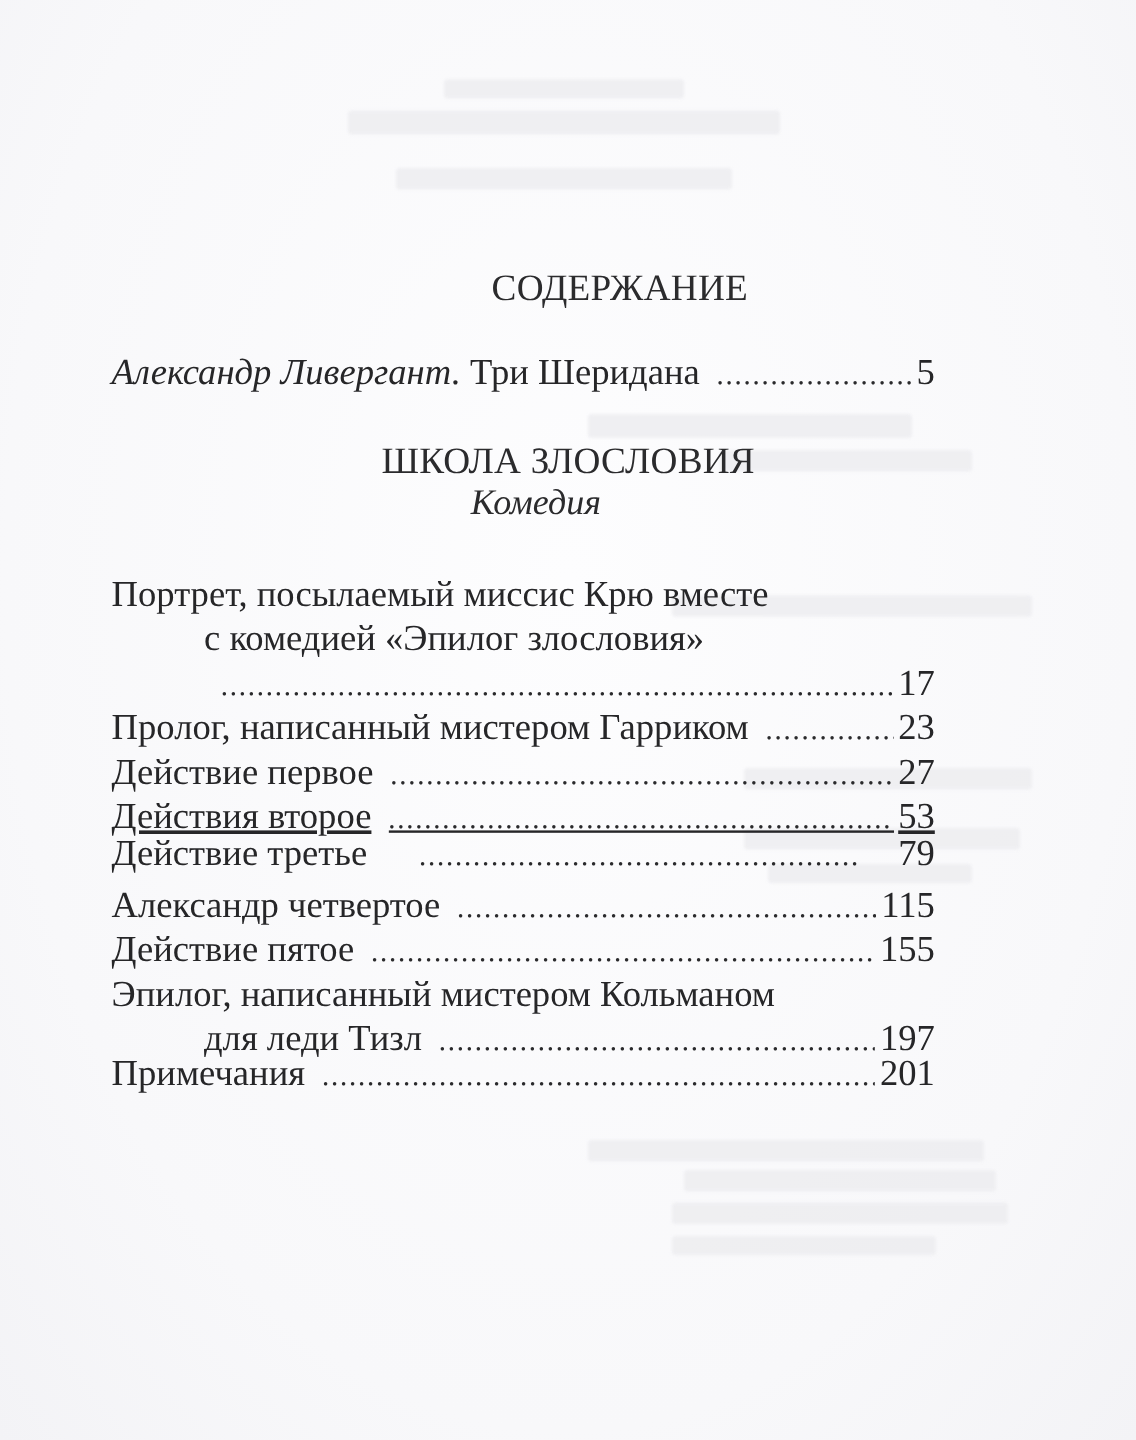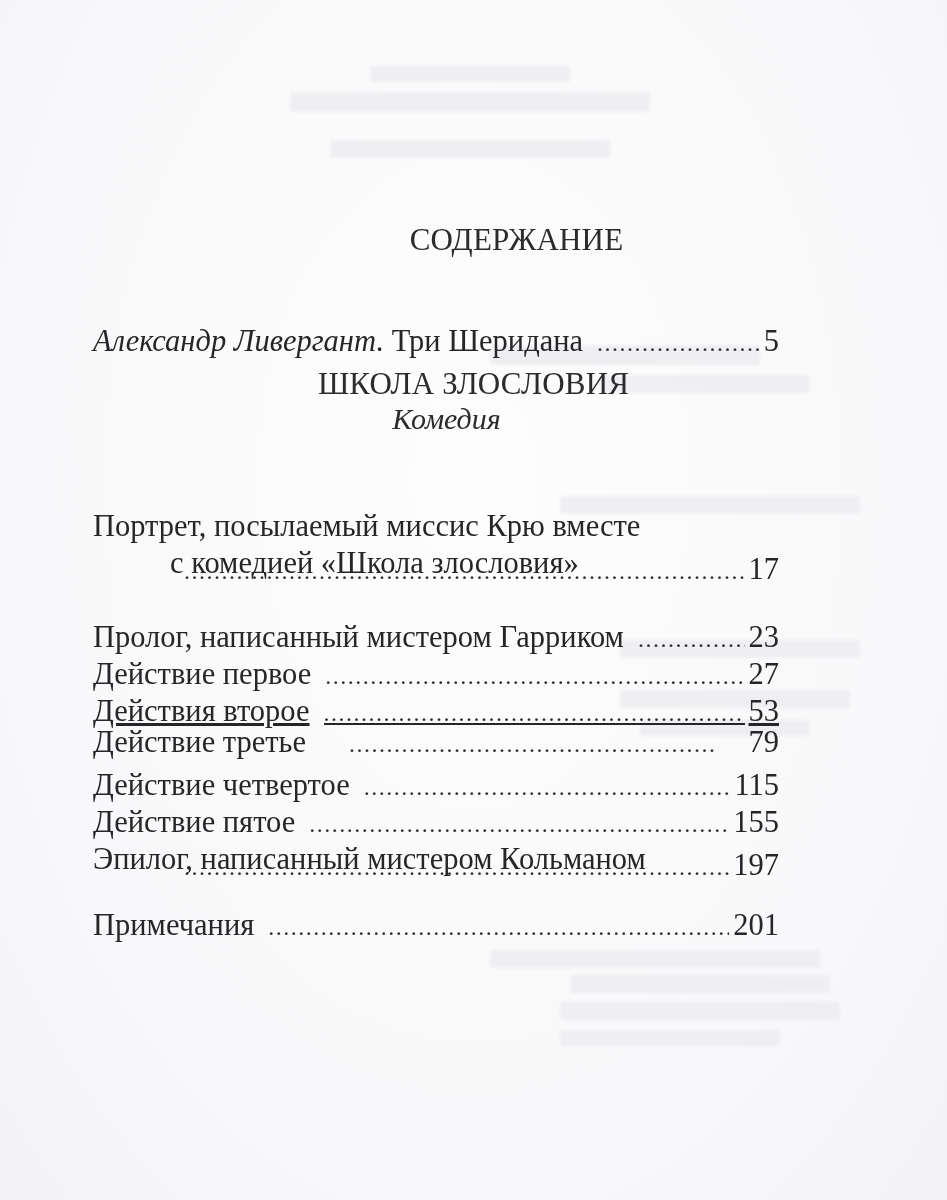--- a/index.html
+++ b/index.html
@@ -57,21 +57,21 @@
       width: 686px;
       height: 40px;
       display: flex;
       align-items: baseline;
       font-size: 30.5px;
       line-height: 40px;
       white-space: nowrap;
       color: #262628;
     }
     .toc-line.indent { left: 170px; width: 609px; }
-    .toc-line .title { flex: 0 0 auto; margin-top: 31px; }
+    .toc-line .title { flex: 0 0 auto; }
     .toc-line .title i { font-style: italic; }
     .toc-line .leader {
       flex: 1 1 auto;
       margin: 0 4px 0 14px;
       overflow: hidden;
       letter-spacing: 1.5px;
       font-size: 24px;
       color: #2a2a2c;
     }
     .toc-line .leader::before {
@@ -108,21 +108,21 @@
 
   <div class="heading" style="top:366px;">ШКОЛА ЗЛОСЛОВИЯ</div>
   <div class="subheading" style="top:402px;">Комедия</div>
 
   <div>
     <div class="toc-line noleader" style="top:475px;">
       <span class="title">Портрет, посылаемый миссис Крю вместе</span>
 
     </div>
     <div class="toc-line indent noleader" style="top:512px;">
-      <span class="title">с комедией «Школа злословия»</span>
+      <span class="title">с комедией «Эпилог злословия»</span>
 
     </div>
     <div class="toc-line indent" style="top:549px;">
       <span class="leader"></span>
       <span class="page-num">17</span>
     </div>
   </div>
 
   <div class="toc-line" style="top:586px;">
     <span class="title">Пролог, написанный мистером Гарриком</span>
@@ -142,37 +142,38 @@
     <span class="page-num">53</span>
   </div>
 
   <div class="toc-line" style="top:691px;gap:29px;">
     <span class="title">Действие третье</span>
     <span class="leader"></span>
     <span class="page-num">79</span>
   </div>
 
   <div class="toc-line" style="top:734px;">
-    <span class="title">Действие четвертое</span>
+    <span class="title">Александр четвертое</span>
     <span class="leader"></span>
     <span class="page-num">115</span>
   </div>
 
   <div class="toc-line" style="top:771px;">
     <span class="title">Действие пятое</span>
     <span class="leader"></span>
     <span class="page-num">155</span>
   </div>
 
   <div>
     <div class="toc-line noleader" style="top:808px;">
       <span class="title">Эпилог, написанный мистером Кольманом</span>
 
     </div>
     <div class="toc-line indent" style="top:845px;">
+      <span class="title">для леди Тизл</span>
       <span class="leader"></span>
       <span class="page-num">197</span>
     </div>
   </div>
 
   <div class="toc-line" style="top:874px;">
     <span class="title">Примечания</span>
     <span class="leader"></span>
     <span class="page-num">201</span>
   </div>

